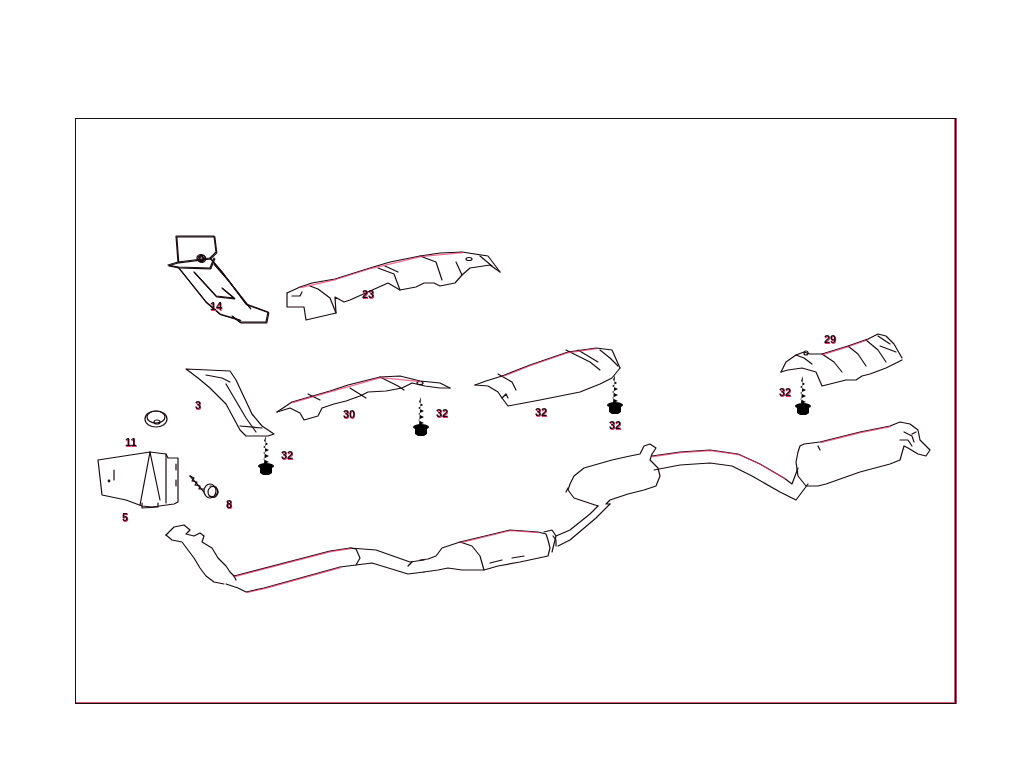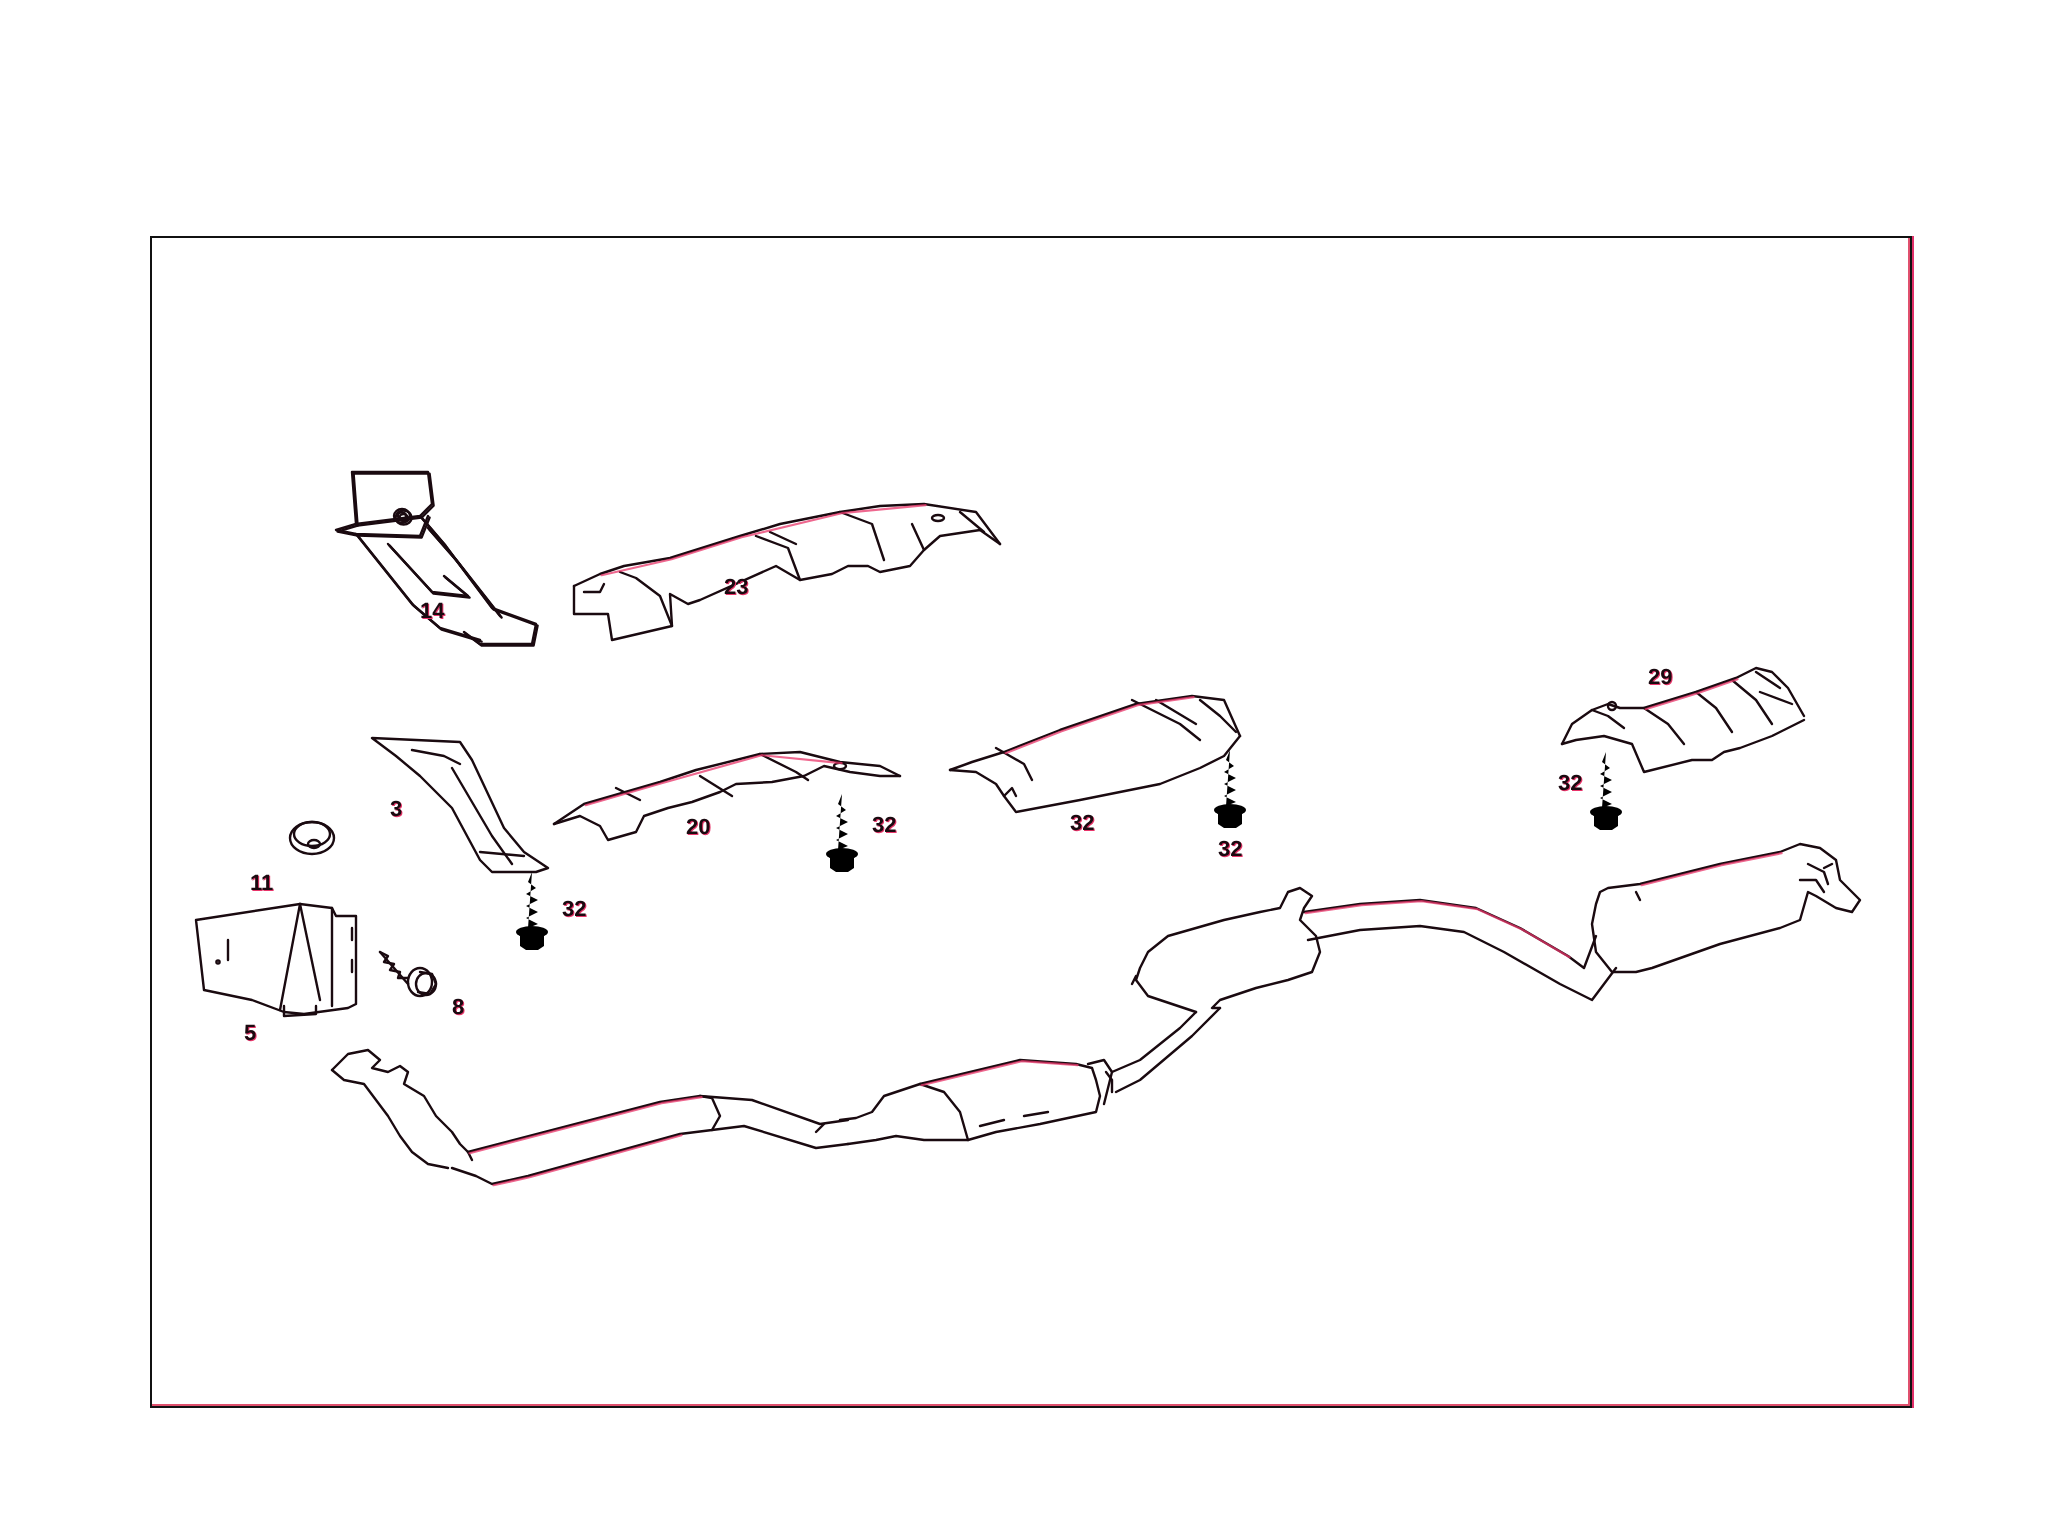--- a/index.html
+++ b/index.html
@@ -237,21 +237,21 @@
     <path d="M292,402 L330,391 L380,377 L420,381"></path>
     <path d="M502,376 L530,365 L568,352 L596,348"></path>
     <path d="M822,354 L848,346 L868,339"></path>
   </g>
 </svg>
 
 <span class="callout" style="left:182px;top:301px;margin-left:28px;">14</span>
 <span class="callout" style="left:362px;top:289px;">23</span>
 <span class="callout" style="left:195px;top:400px;">3</span>
 <span class="callout" style="left:125px;top:417px;margin-top:20px;">11</span>
-<span class="callout" style="left:343px;top:409px;">20</span>
+<span class="callout" style="left:343px;top:409px;">30</span>
 <span class="callout" style="left:436px;top:408px;">32</span>
 <span class="callout" style="left:535px;top:407px;">32</span>
 <span class="callout" style="left:609px;top:420px;">32</span>
 <span class="callout" style="left:824px;top:334px;">29</span>
 <span class="callout" style="left:779px;top:387px;">32</span>
 <span class="callout" style="left:281px;top:450px;">32</span>
 <span class="callout" style="left:122px;top:512px;">5</span>
 <span class="callout" style="left:226px;top:499px;">8</span>
 
 </body></html>

